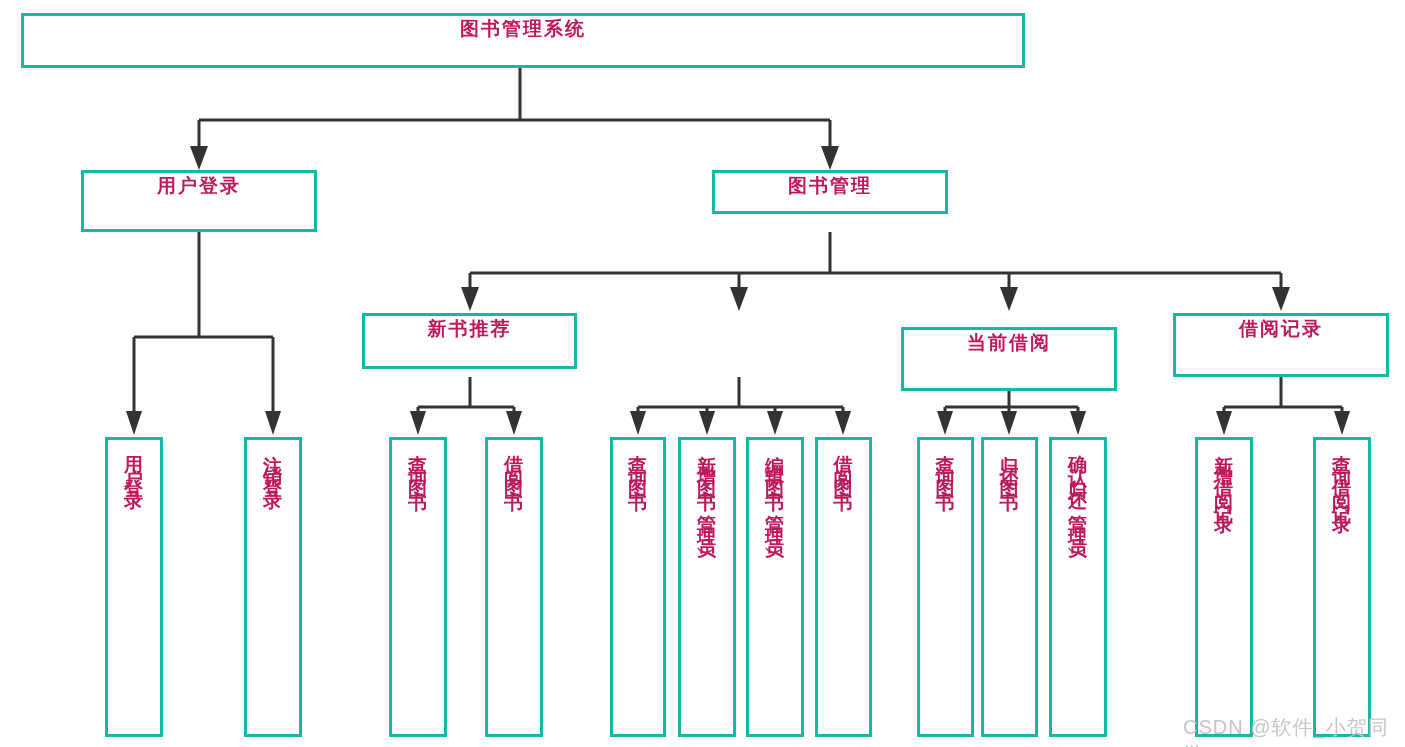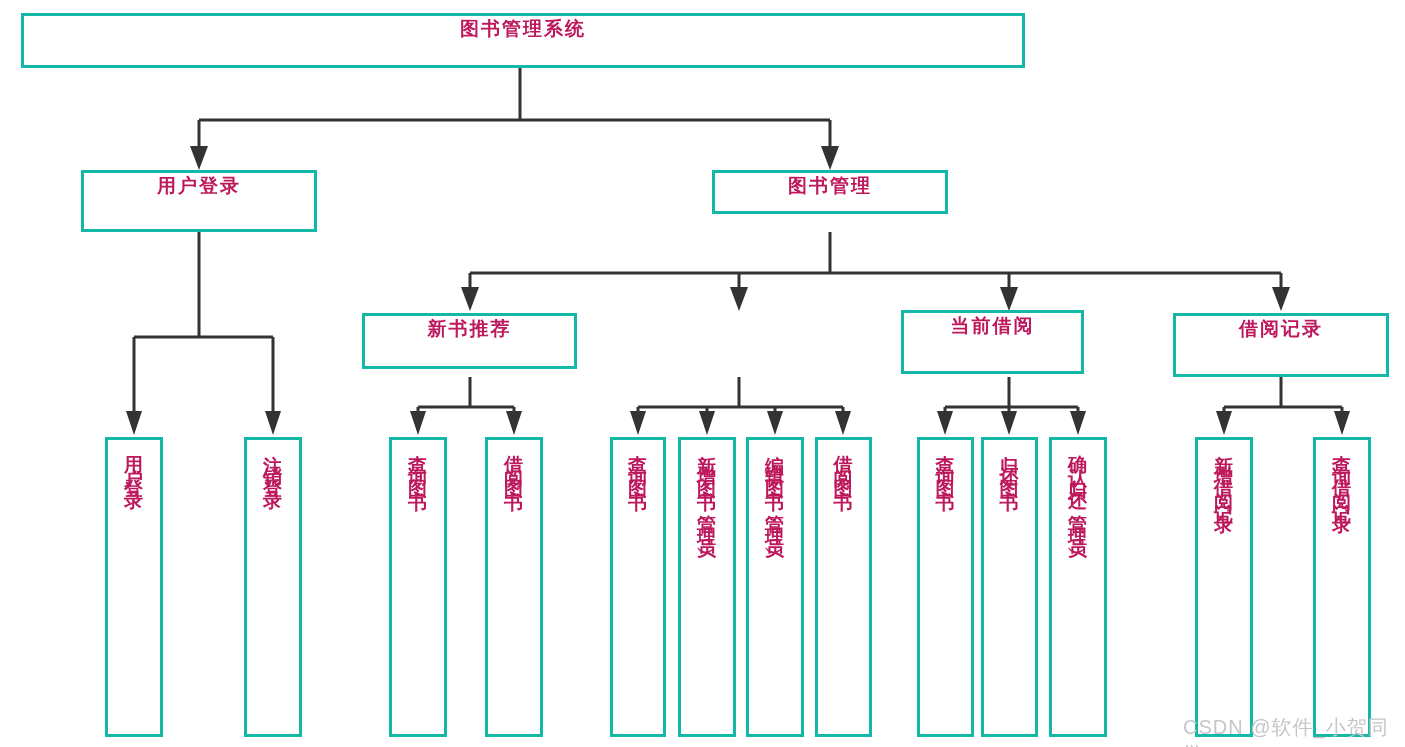--- a/index.html
+++ b/index.html
@@ -75,21 +75,21 @@
   <div class="box hbox" style="left:81px;top:170px;width:236px;height:62px">
     <span>用户登录</span>
   </div>
   <div class="box hbox" style="left:712px;top:170px;width:236px;height:44px">
     <span>图书管理</span>
   </div>
 
   <div class="box hbox" style="left:362px;top:313px;width:215px;height:56px">
     <span>新书推荐</span>
   </div>
-  <div class="box hbox" style="left:901px;top:310px;width:183px;height:64px">
+  <div class="box hbox" style="left:901px;top:327px;width:216px;height:64px">
     <span>当前借阅</span>
   </div>
   <div class="box hbox" style="left:1173px;top:313px;width:216px;height:64px">
     <span>借阅记录</span>
   </div>
 
   <div class="box" style="left:105px;top:437px;width:58px;height:300px">
     <span class="vtext">用户登录</span>
   </div>
   <div class="box" style="left:244px;top:437px;width:58px;height:300px">

